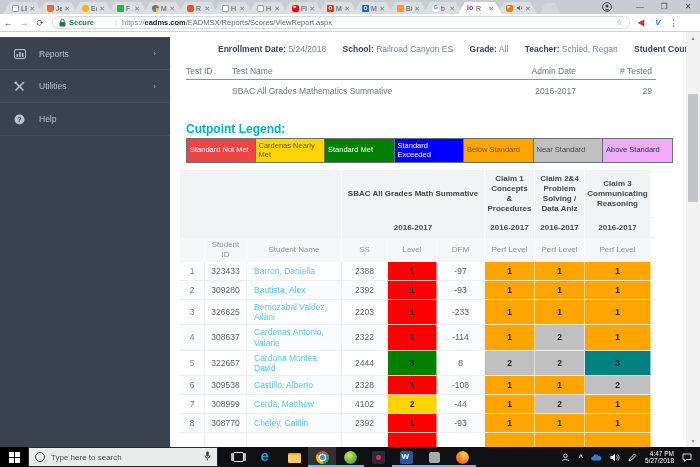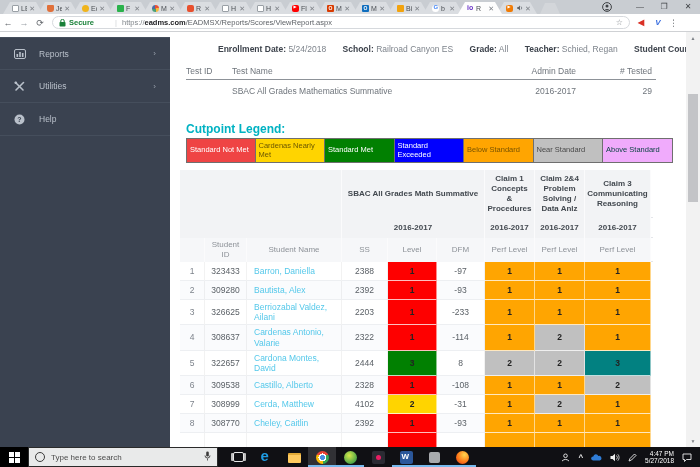--- a/index.html
+++ b/index.html
@@ -490,21 +490,21 @@
     <div class="td c7 colored p1" style="background: rgb(255, 165, 1);">1</div>
     <div class="td c8 colored p2" style="background: rgb(192, 192, 192);">2</div>
   </div>
 
   <div class="t-row">
     <div class="td c0 num">7</div>
     <div class="td c1">308999</div>
     <div class="td c2 sname">Cerda, Matthew</div>
     <div class="td c3">4102</div>
     <div class="td c4 colored lvl" style="background: rgb(255, 212, 0);">2</div>
-    <div class="td c5">-31</div>
+    <div class="td c5">-44</div>
     <div class="td c6 colored p0" style="background: rgb(255, 165, 1);">1</div>
     <div class="td c7 colored p1" style="background: rgb(192, 192, 192);">2</div>
     <div class="td c8 colored p2" style="background: rgb(255, 165, 1);">1</div>
   </div>
 
   <div class="t-row">
     <div class="td c0 num">8</div>
     <div class="td c1">308770</div>
     <div class="td c2 sname">Cheley, Caitlin</div>
     <div class="td c3">2392</div>

